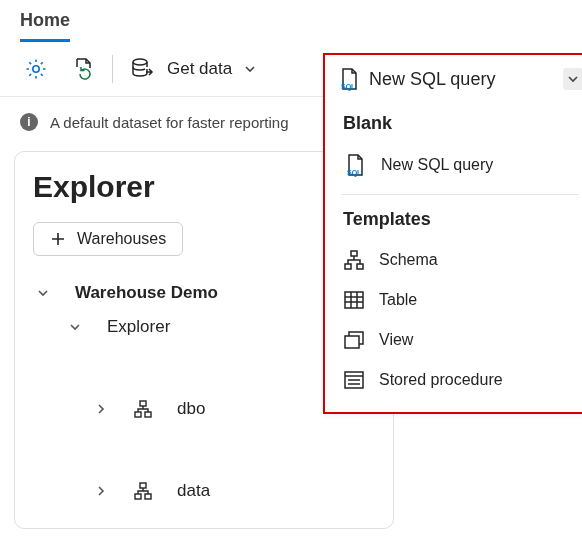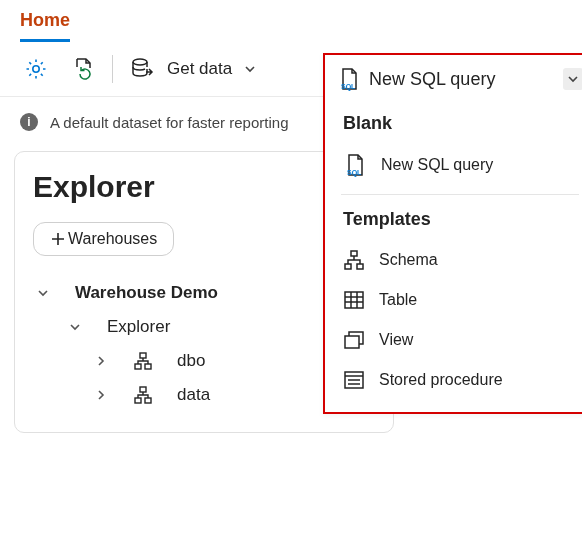--- a/index.html
+++ b/index.html
@@ -16,21 +16,21 @@
   }
   .tab-bar {
     padding: 6px 20px 0 20px;
   }
   .tab {
     display: inline-block;
     font-size: 18px;
     font-weight: 600;
     padding: 4px 0 8px 0;
     border-bottom: 3px solid #0078d4;
-    color: #c2410c;
+    color: #404040;
   }
   .toolbar {
     display: flex;
     align-items: center;
     padding: 10px 18px;
     gap: 10px;
     border-bottom: 1px solid #eaeaea;
   }
   .tool-btn {
     display: flex;
@@ -81,41 +81,41 @@
     width: 380px;
   }
   .explorer-title {
     font-size: 30px;
     font-weight: 700;
     margin-bottom: 18px;
   }
   .warehouses-btn {
     display: inline-flex;
     align-items: center;
-    gap: 2px;
+    gap: 11px;
     border: 1px solid #cfcfcf;
-    border-radius: 12px;
+    border-radius: 6px;
     padding: 7px 16px;
     font-size: 16px;
     cursor: pointer;
   }
   .tree {
     margin-top: 20px;
   }
   .tree-row {
     display: flex;
     align-items: center;
     gap: 24px;
     padding: 7px 0;
     font-size: 17px;
     cursor: pointer;
   }
   .tree-indent-1 { padding-left: 4px; }
   .tree-indent-2 { padding-left: 36px; }
-  .tree-indent-3 { padding-left: 62px; }
+  .tree-indent-3 { padding-left: 62px; margin-top: 48px; }
   .tree-toggle {
     width: 14px;
     color: #555;
     font-size: 13px;
   }
   .tree-label-bold { font-weight: 700; }
   .schema-icon { flex-shrink: 0; }
 
   
   .dropdown {

